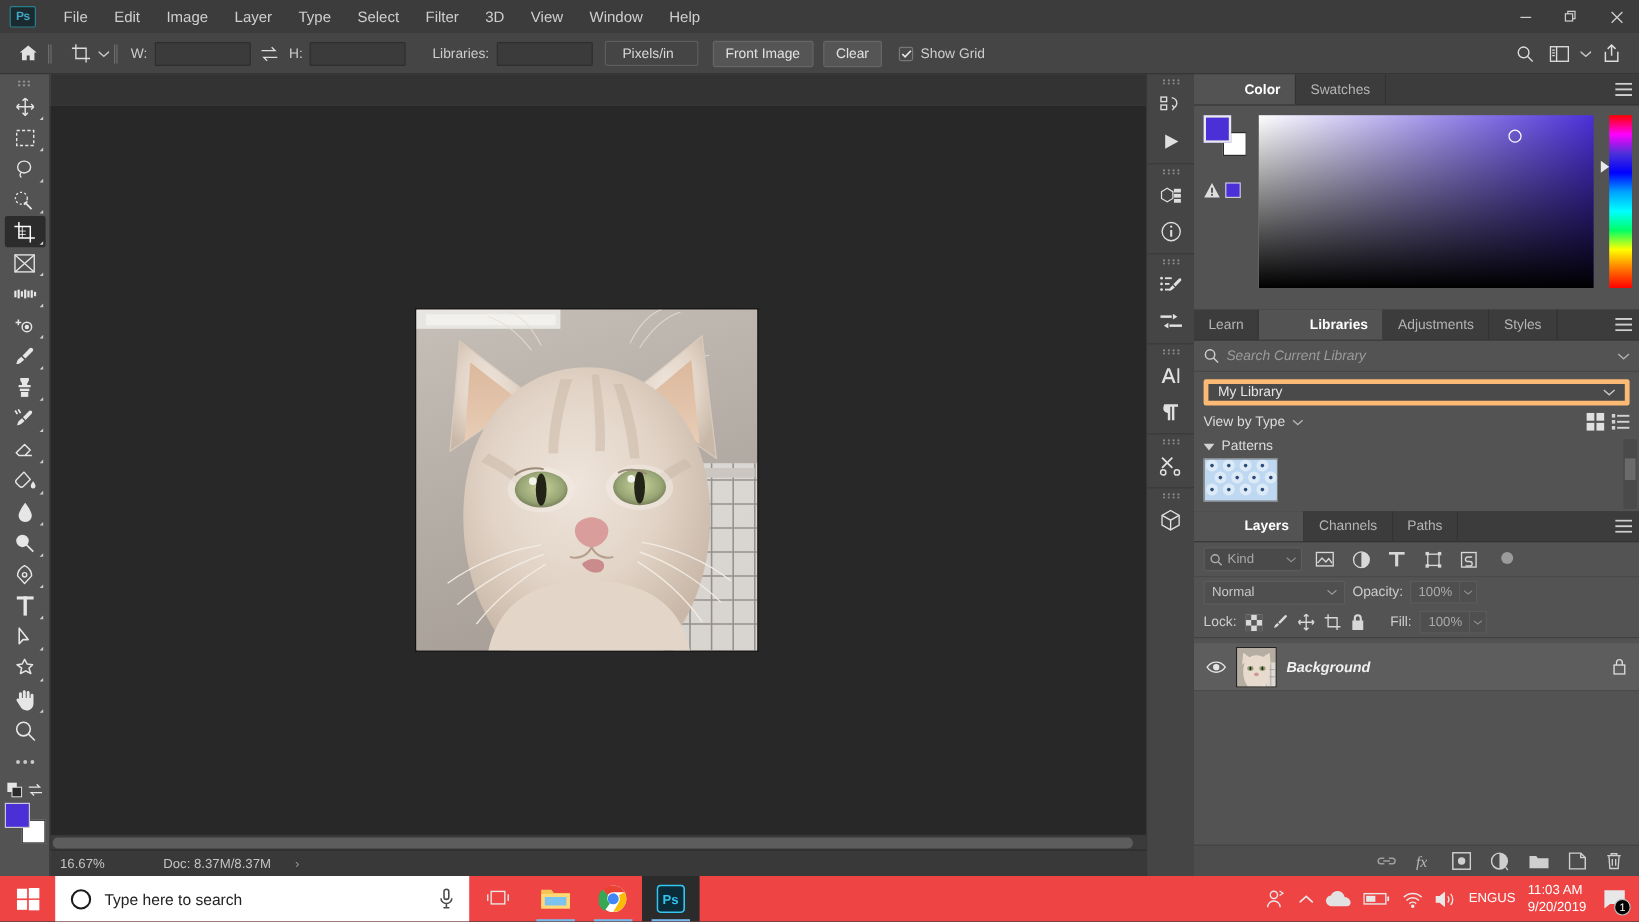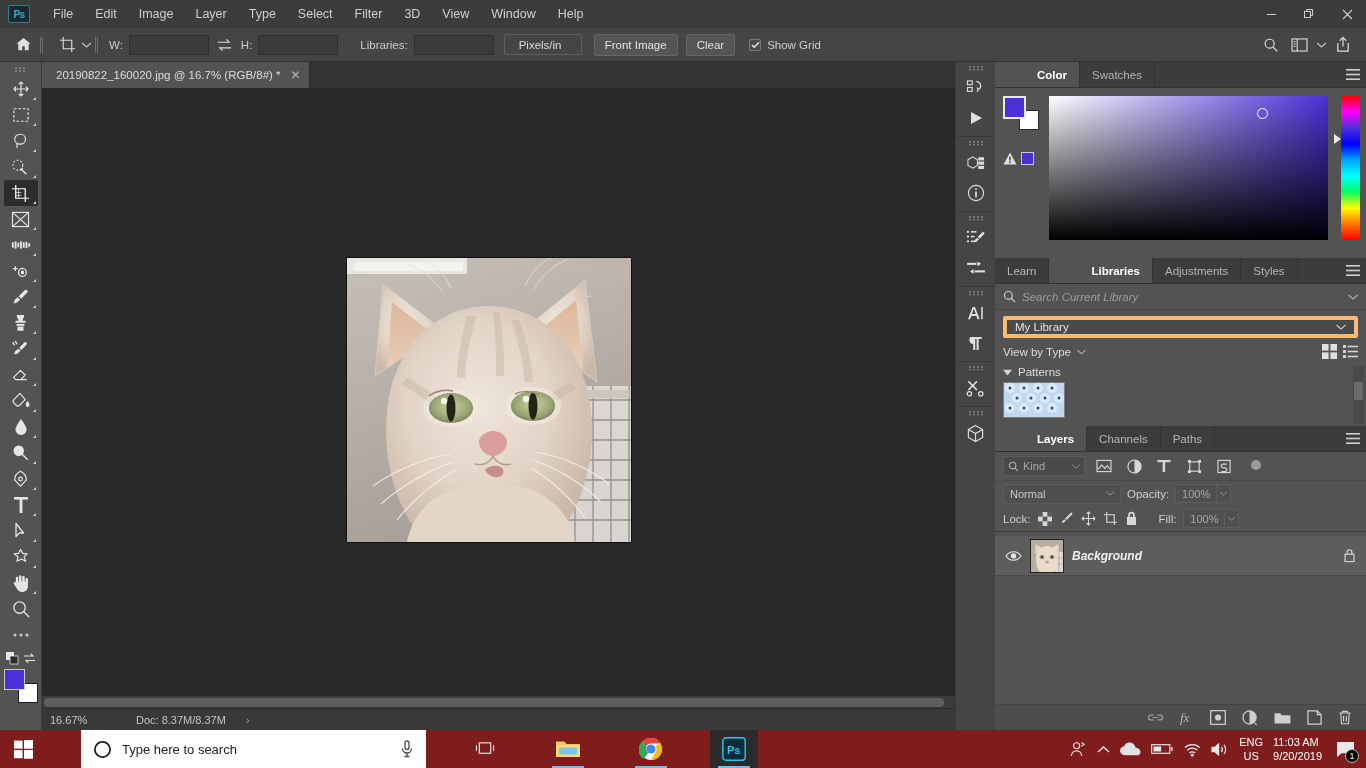--- a/index.html
+++ b/index.html
@@ -207,38 +207,38 @@
   .lr-thumb { width:34px; height:34px; border:1px solid #222; background:#b9b0a6;
     position:relative; overflow:hidden; }
   .lr-name { font-style:italic; font-size:12px; color:#f0f0f0; }
   .lr-lock { margin-left:auto; }
   .layers-footer { height:26px; background:#4d4d4d; border-top:1px solid #444;
     display:flex; align-items:center; justify-content:flex-end; gap:16px;
     padding:0 14px; }
 
   
   .taskbar { position:absolute; left:0; top:730px; width:1366px; height:38px;
-    background:#7f1d1d; display:flex; align-items:center;gap:35px; }
+    background:#ef4444; display:flex; align-items:center; }
   .start { width:46px; height:38px; display:flex; align-items:center;
     justify-content:center; }
   .searchbox { width:345px; height:38px; background:#fff; display:flex;
     align-items:center; gap:10px; padding:0 12px; }
   .searchbox .stext { color:#222; font-size:13px; }
   .searchbox .mic { margin-left:auto; }
   .tbtn { width:48px; height:38px; display:flex; align-items:center;
     justify-content:center; position:relative; }
   .tbtn.open::after { content:""; position:absolute; bottom:0; left:8px;
     width:32px; height:2px; background:#76b9ed; }
   .tbtn.active { background:#2b2b2b; }
   .tray { margin-left:auto; display:flex; align-items:center; gap:10px;
     padding-right:8px; }
   .tray .ti { display:flex; align-items:center; justify-content:center; }
   .clock { display:flex; flex-direction:column; align-items:flex-start;
     font-size:11px; color:#fff; line-height:14px; }
-  .langbox { display:flex; flex-direction:column; align-items:center;
+  .langbox { display:flex; flex-direction:row; align-items:center;
     font-size:11px; color:#fff; line-height:14px; }
   .notif { position:relative; width:26px; height:26px; display:flex;
     align-items:center; justify-content:center; }
   .notif .badge { position:absolute; right:-1px; bottom:-1px; width:14px;
     height:14px; border-radius:50%; background:#000; border:1px solid #bbb;
     color:#fff; font-size:9px; display:flex; align-items:center;
     justify-content:center; }
   svg { display:block; }
 </style>
 </head>
@@ -346,24 +346,20 @@
       <div>
         <svg width="16" height="17" viewBox="0 0 17 18" fill="none" stroke="#ddd" stroke-width="1.3">
           <path d="M3 7.5v8.5h11V7.5"></path>
             <path d="M8.5 11V1.5M5 5l3.5-3.5L12 5"></path>
         </svg>
       </div>
     </div>
   </div>
 
   <div class="tabbar">
-    <div class="doctab">
-      <span>20190822_160020.jpg @ 16.7% (RGB/8#) *</span>
-      <span class="x">✕</span>
-    </div>
     <div class="tabbar-right">»</div>
   </div>
 
   <div class="toolbar">
     <div class="tgrip">
       <svg width="14" height="8" viewBox="0 0 14 8">
           <g fill="#8d8d8d">
             <circle cx="2" cy="2" r="1"></circle>
             <circle cx="6" cy="2" r="1"></circle>
             <circle cx="10" cy="2" r="1"></circle>

